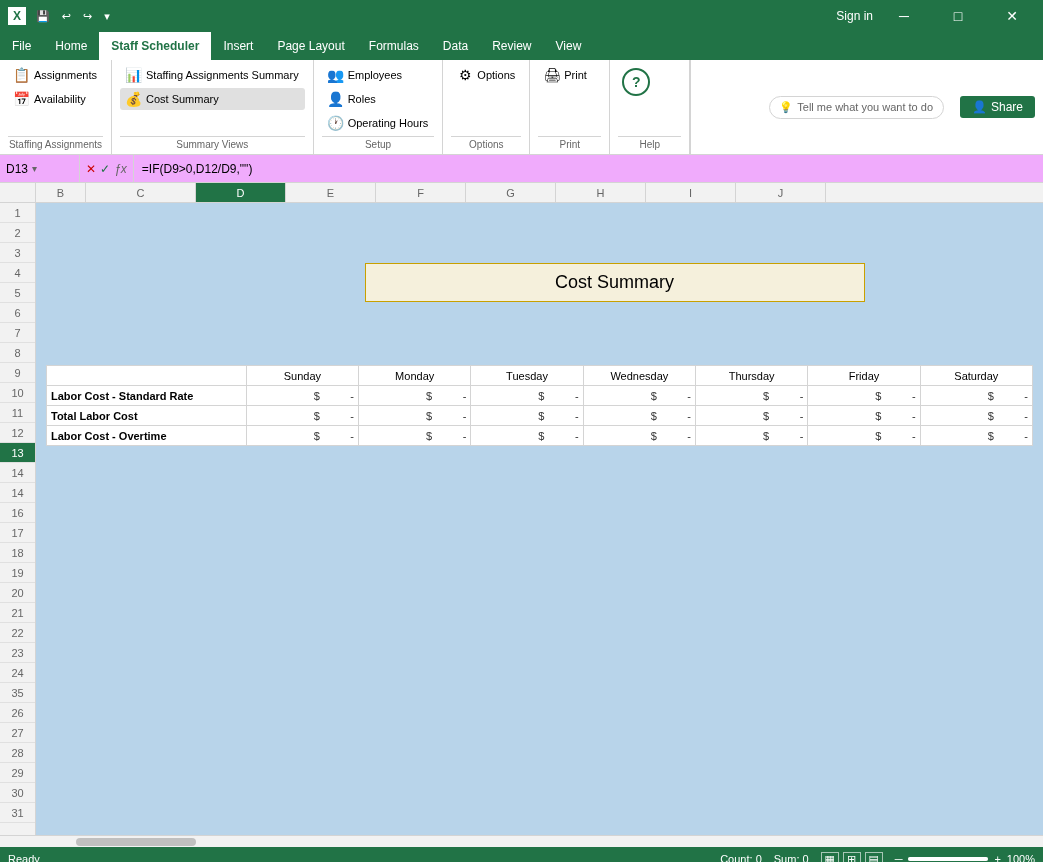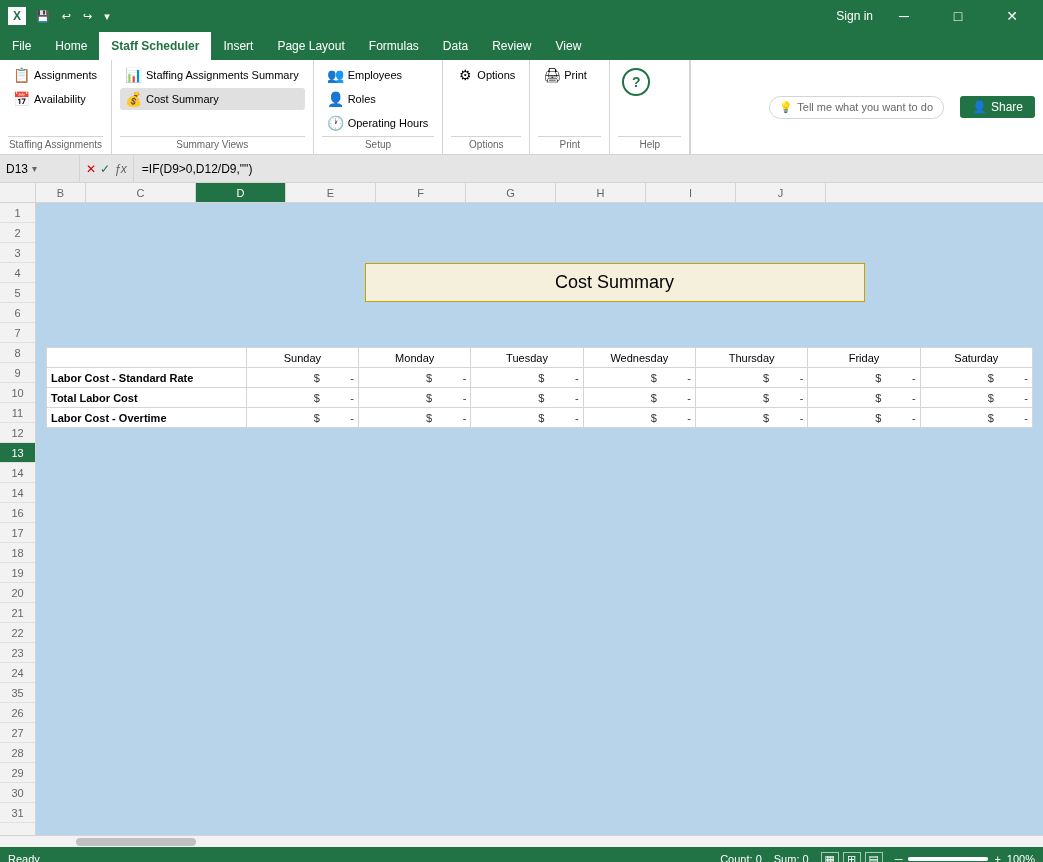--- a/index.html
+++ b/index.html
@@ -133,21 +133,21 @@
       cursor: pointer;
       white-space: nowrap;
     }
 
     
     .formula-bar {
       display: flex;
       align-items: center;
       height: 28px;
       border-bottom: 1px solid #d4d4d4;
-      background: #e5e5e5;
+      background: #f0abfc;
     }
     .cell-ref {
       width: 80px;
       border-right: 1px solid #d4d4d4;
       padding: 0 6px;
       font-size: 12px;
       height: 100%;
       display: flex;
       align-items: center;
     }
@@ -548,21 +548,21 @@
       <div class="row-num">31</div>
     </div>
 
     <div class="sheet-content">
 
 
       <div style="position:absolute; top:60px; left:160px; right:10px; display:flex; justify-content:center;">
         <div class="cost-summary-title">Cost Summary</div>
       </div>
 
-      <div style="position:absolute; top:144px; left:10px; right:10px;">
+      <div style="position:absolute; top:162px; left:10px; right:10px;">
         <table class="data-table">
           <colgroup>
             <col style="width:160px">
             <col style="width:90px">
             <col style="width:90px">
             <col style="width:90px">
             <col style="width:90px">
             <col style="width:90px">
             <col style="width:90px">
             <col style="width:90px">

